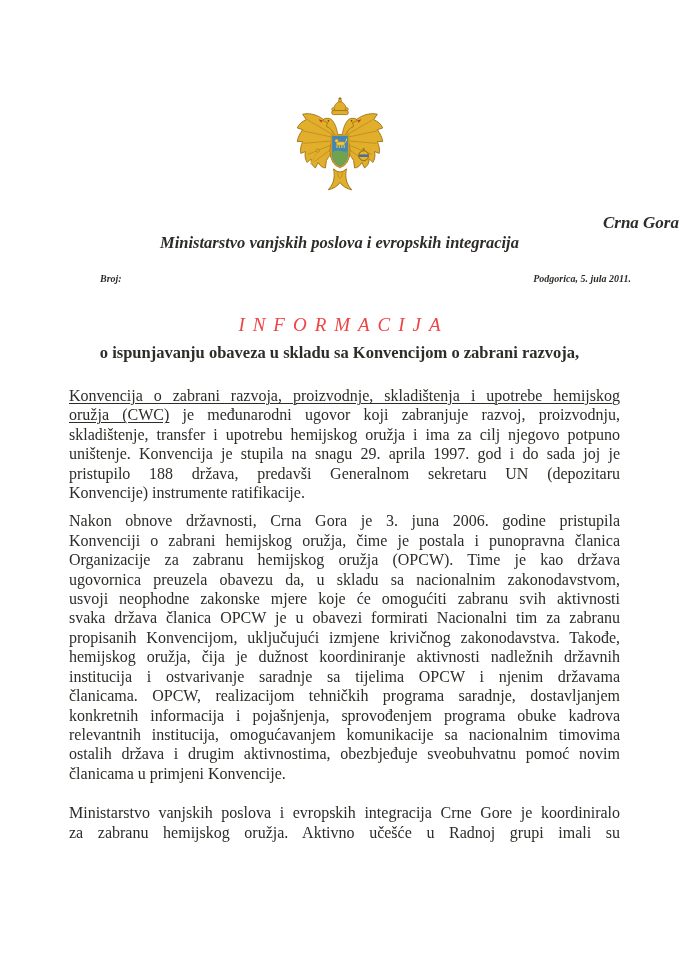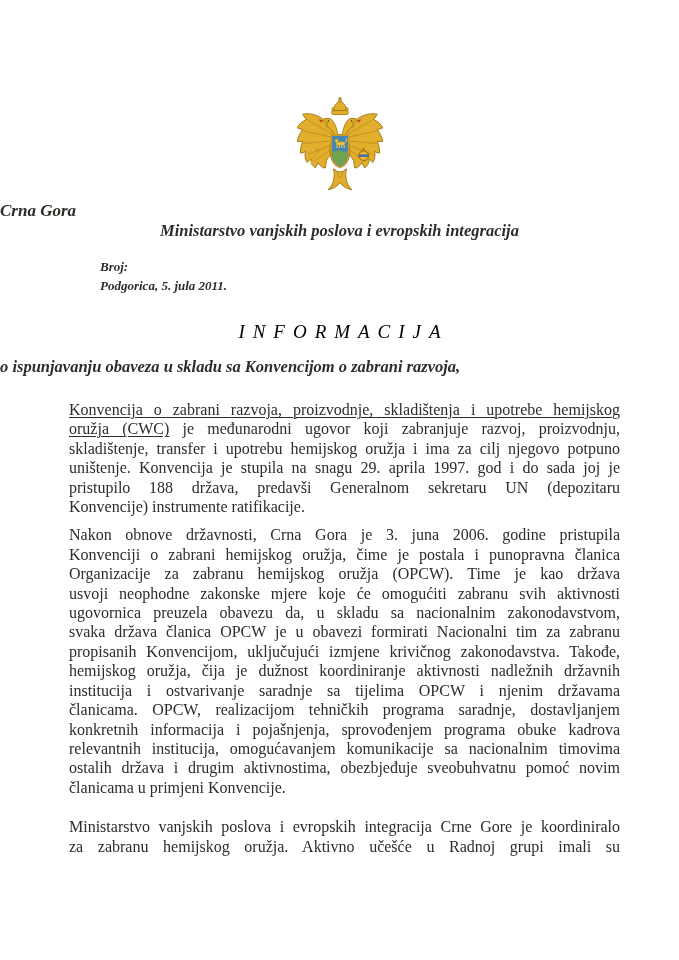--- a/index.html
+++ b/index.html
@@ -6,39 +6,39 @@
   .page{
     position:relative;
     width:679px;height:960px;
     background:#ffffff;
     overflow:hidden;
     font-family:"Liberation Serif", serif;
     color:#2e2c28;
   }
   .coa{display:block;margin:96px auto 0;width:94px;height:102px;}
   .country{
-    text-align:left;font-weight:bold;font-style:italic;
-    font-size:17px;line-height:20px;margin-top:3px;
+    text-align:right;font-weight:bold;font-style:italic;
+    font-size:17px;line-height:20px;margin-top:15px;
   }
   .ministry{
     text-align:center;font-weight:bold;font-style:italic;
     font-size:16.5px;line-height:20px;
   }
   .meta-row{
     display:flex;justify-content:space-between;
-    margin:16px 103px 0 100px;
-    font-weight:bold;font-style:italic;font-size:13px;line-height:19px;flex-direction:column;
+    margin:16px 48px 0 100px;
+    font-weight:bold;font-style:italic;font-size:10px;line-height:19px;
   }
   .title{
     text-align:center;font-style:italic;font-size:19px;line-height:23px;
-    letter-spacing:0.42em;padding-left:0.42em;margin-top:25px;color:#000000;
+    letter-spacing:0.42em;padding-left:0.42em;margin-top:25px;color:#ef4444;
   }
   .subtitle{
-    font-weight:bold;font-style:italic;
-    font-size:16.5px;line-height:21px;margin-top:13px;
+    text-align:center;font-weight:bold;
+    font-size:16.5px;line-height:21px;margin-top:6px;
   }
   .body-text{
     margin:23px 59px 0 69px;
     font-size:16px;line-height:19.4px;
   }
   .para{margin-top:0;}
   .para + .para{margin-top:9px;}
   .para:last-child{margin-top:20px;}
   .line{text-align:justify;text-align-last:justify;}
   .line.lastline{text-align-last:left;}
@@ -129,22 +129,22 @@
         <div class="line"><span class="u">oružja (CWC)</span><span> je međunarodni ugovor koji zabranjuje razvoj, proizvodnju,</span></div>
         <div class="line"><span>skladištenje, transfer i upotrebu hemijskog oružja i ima za cilj njegovo potpuno</span></div>
         <div class="line"><span>uništenje. Konvencija je stupila na snagu 29. aprila 1997. god i do sada joj je</span></div>
         <div class="line"><span>pristupilo 188 država, predavši Generalnom sekretaru UN (depozitaru</span></div>
         <div class="line lastline"><span>Konvencije) instrumente ratifikacije.</span></div>
       </div>
       <div class="para">
         <div class="line"><span>Nakon obnove državnosti, Crna Gora je 3. juna 2006. godine pristupila</span></div>
         <div class="line"><span>Konvenciji o zabrani hemijskog oružja, čime je postala i punopravna članica</span></div>
         <div class="line"><span>Organizacije za zabranu hemijskog oružja (OPCW). Time je kao država</span></div>
+        <div class="line"><span>ugovornica preuzela obavezu da, u skladu sa nacionalnim zakonodavstvom,</span></div>
         <div class="line"><span>usvoji neophodne zakonske mjere koje će omogućiti zabranu svih aktivnosti</span></div>
-        <div class="line"><span>ugovornica preuzela obavezu da, u skladu sa nacionalnim zakonodavstvom,</span></div>
         <div class="line"><span>svaka država članica OPCW je u obavezi formirati Nacionalni tim za zabranu</span></div>
         <div class="line"><span>propisanih Konvencijom, uključujući izmjene krivičnog zakonodavstva. Takođe,</span></div>
         <div class="line"><span>hemijskog oružja, čija je dužnost koordiniranje aktivnosti nadležnih državnih</span></div>
         <div class="line"><span>institucija i ostvarivanje saradnje sa tijelima OPCW i njenim državama</span></div>
         <div class="line"><span>članicama. OPCW, realizacijom tehničkih programa saradnje, dostavljanjem</span></div>
         <div class="line"><span>konkretnih informacija i pojašnjenja, sprovođenjem programa obuke kadrova</span></div>
         <div class="line"><span>relevantnih institucija, omogućavanjem komunikacije sa nacionalnim timovima</span></div>
         <div class="line"><span>ostalih država i drugim aktivnostima, obezbjeđuje sveobuhvatnu pomoć novim</span></div>
         <div class="line lastline"><span>članicama u primjeni Konvencije.</span></div>
       </div>

